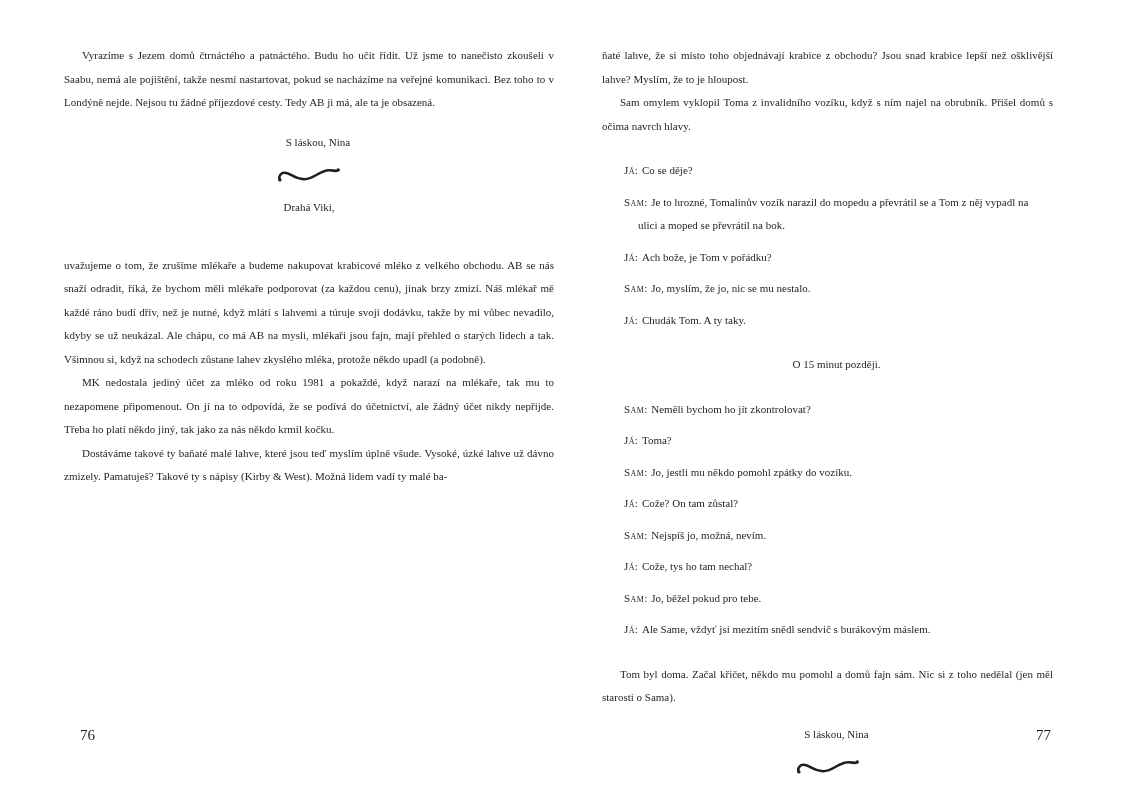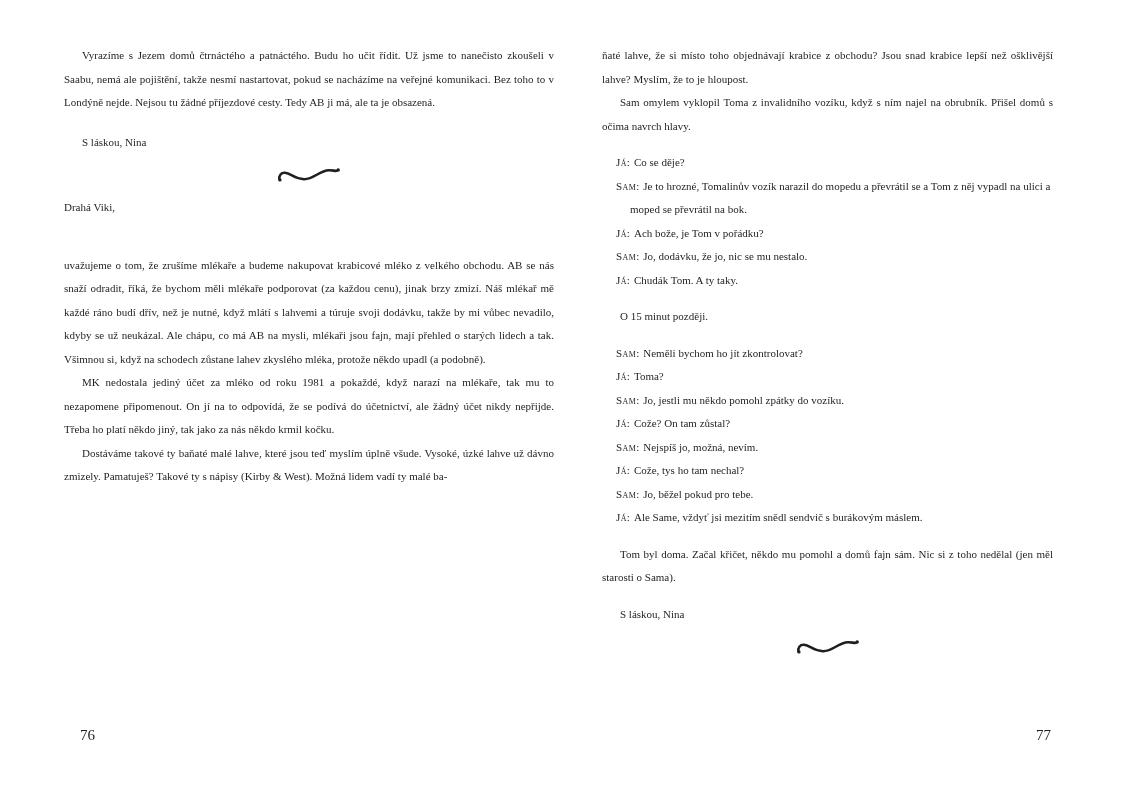--- a/index.html
+++ b/index.html
@@ -27,25 +27,25 @@
     padding-top: 44px;
     font-size: 11px;
     line-height: 23.5px;
   }
   .para {
     margin: 0;
     text-align: justify;
   }
   .line {
     margin: 0;
-    text-align: left;
+    text-align: center;
   }
   .para.indent, .line.indent { text-indent: 18px; }
   .dialogue {
-    margin: 0;
+    margin: 8px;
     text-align: left;
     padding-left: 28px;
     text-indent: -14px;
   }
   .speaker {
     font-variant: small-caps;
     letter-spacing: 0.4px;
   }
   .utterance { margin-left: 0.33em; }
   .sp { height: 16px; }
@@ -91,21 +91,21 @@
     <div class="page-number">76</div>
   </section>
   <section class="page page-right">
     <div class="page-body">
         <p class="para">ňaté lahve, že si místo toho objednávají krabice z obchodu? Jsou snad krabice lepší než ošklivější lahve? Myslím, že to je hloupost.</p>
         <p class="para indent">Sam omylem vyklopil Toma z invalidního vozíku, když s ním najel na obrubník. Přišel domů s očima navrch hlavy.</p>
         <div class="sp"></div>
         <p class="dialogue"><span class="speaker">Já:</span><span class="utterance">Co se děje?</span></p>
         <p class="dialogue"><span class="speaker">Sam:</span><span class="utterance">Je to hrozné, Tomalinův vozík narazil do mopedu a převrátil se a Tom z něj vypadl na ulici a moped se převrátil na bok.</span></p>
         <p class="dialogue"><span class="speaker">Já:</span><span class="utterance">Ach bože, je Tom v pořádku?</span></p>
-        <p class="dialogue"><span class="speaker">Sam:</span><span class="utterance">Jo, dodávku, že jo, nic se mu nestalo.</span></p>
+        <p class="dialogue"><span class="speaker">Sam:</span><span class="utterance">Jo, myslím, že jo, nic se mu nestalo.</span></p>
         <p class="dialogue"><span class="speaker">Já:</span><span class="utterance">Chudák Tom. A ty taky.</span></p>
         <div class="sp"></div>
         <p class="line indent">O 15 minut později.</p>
         <div class="sp"></div>
         <p class="dialogue"><span class="speaker">Sam:</span><span class="utterance">Neměli bychom ho jít zkontrolovat?</span></p>
         <p class="dialogue"><span class="speaker">Já:</span><span class="utterance">Toma?</span></p>
         <p class="dialogue"><span class="speaker">Sam:</span><span class="utterance">Jo, jestli mu někdo pomohl zpátky do vozíku.</span></p>
         <p class="dialogue"><span class="speaker">Já:</span><span class="utterance">Cože? On tam zůstal?</span></p>
         <p class="dialogue"><span class="speaker">Sam:</span><span class="utterance">Nejspíš jo, možná, nevím.</span></p>
         <p class="dialogue"><span class="speaker">Já:</span><span class="utterance">Cože, tys ho tam nechal?</span></p>

